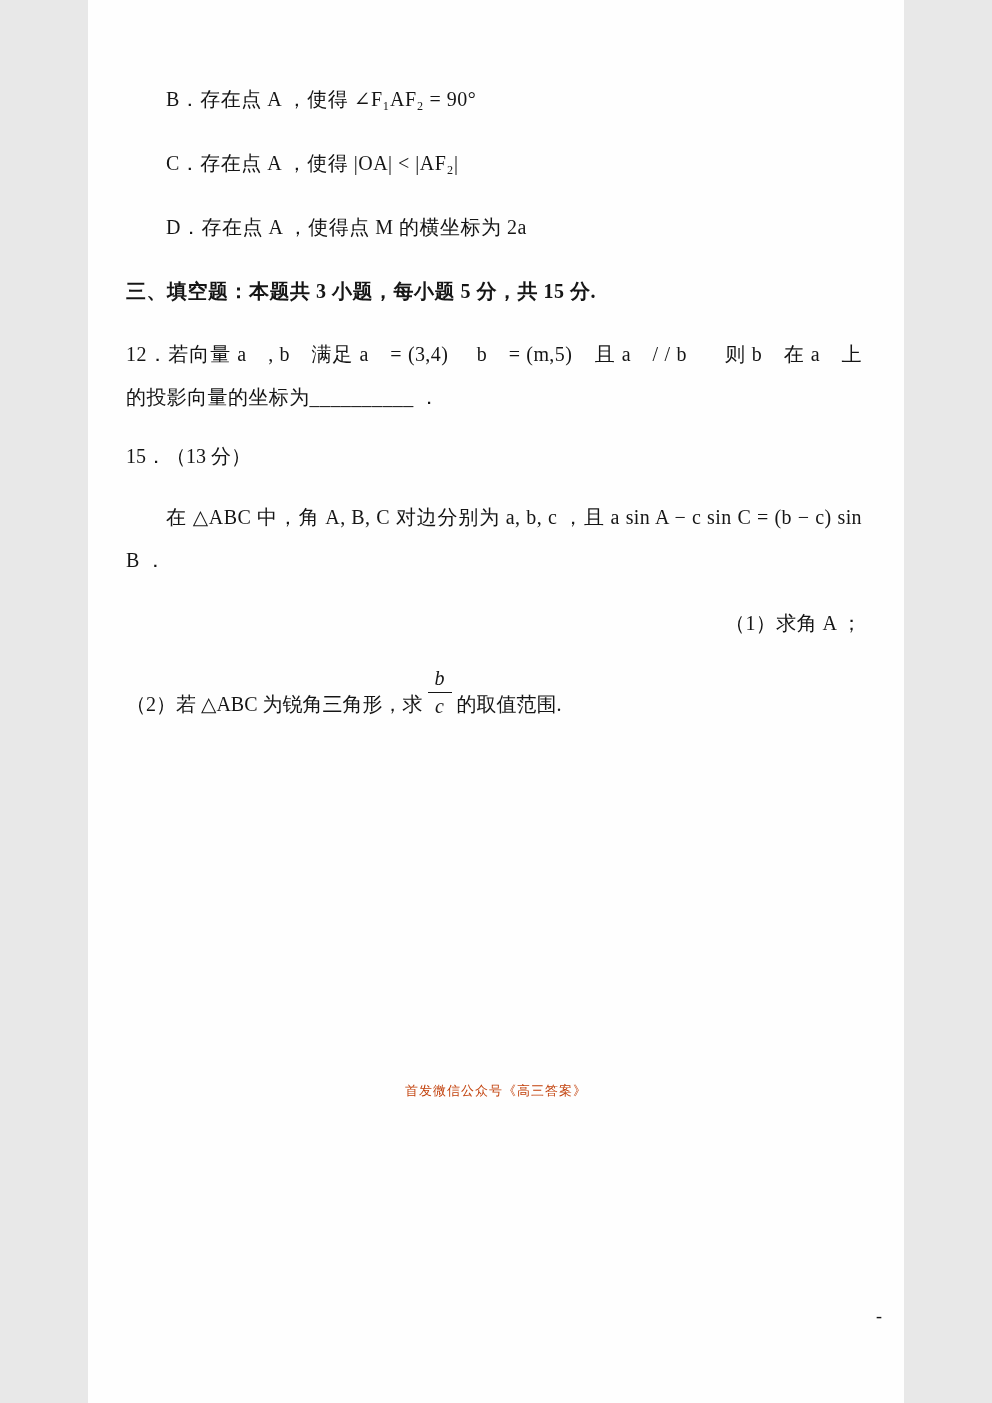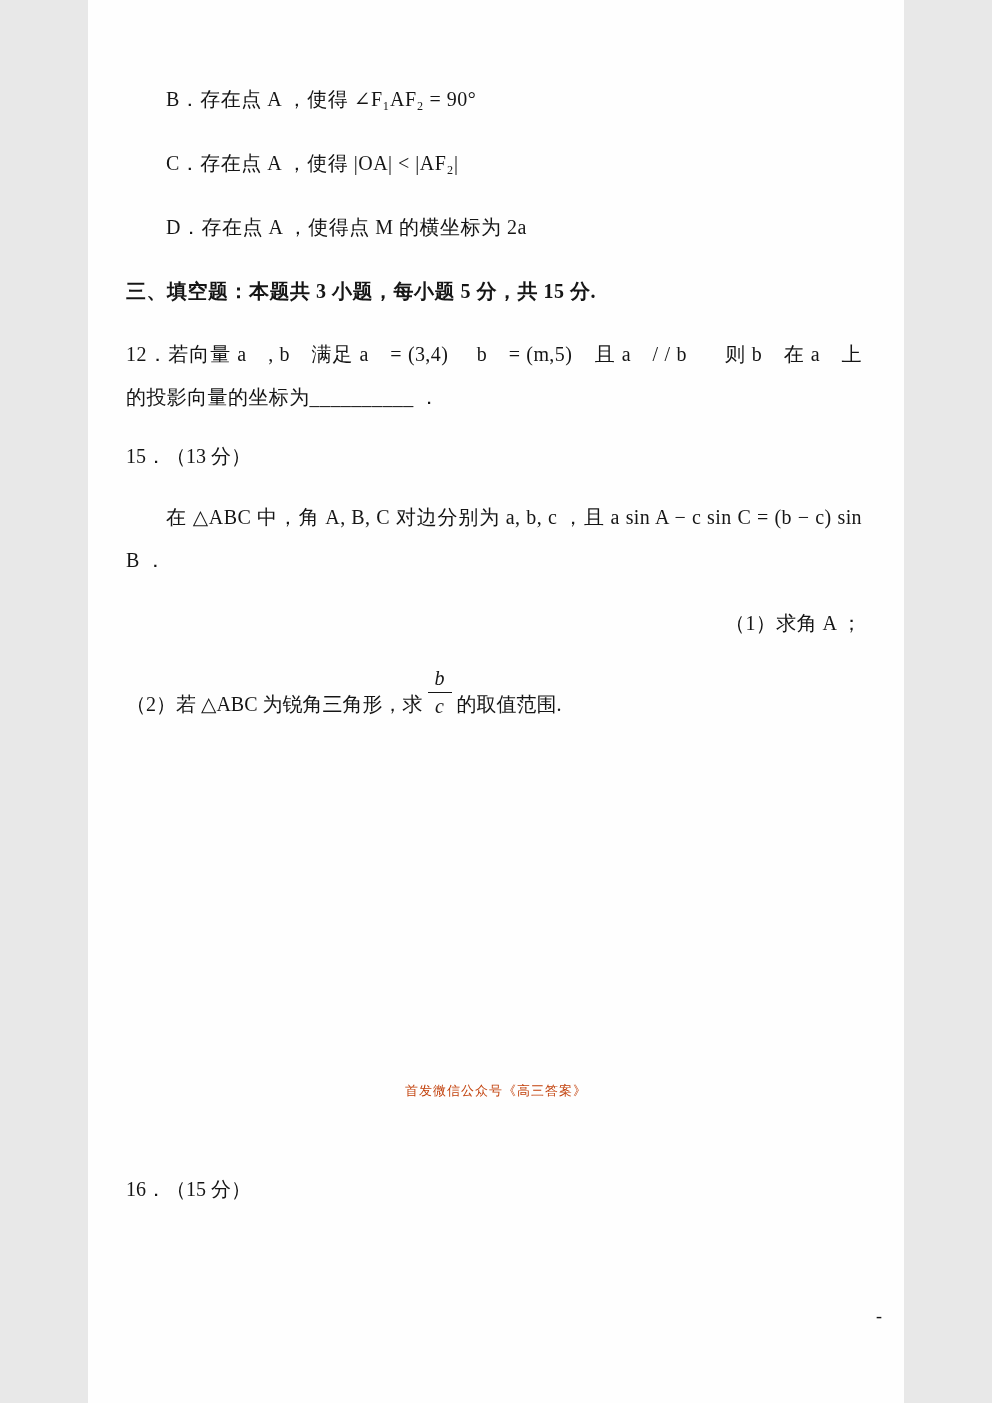--- a/index.html
+++ b/index.html
@@ -119,18 +119,17 @@
     <span class="frac">
       <span class="num">b</span>
       <span class="den">c</span>
     </span>
     <span>的取值范围.</span>
   </div>
 
   <div class="watermark" style="color: #c2410c;">首发微信公众号《高三答案》</div>
 
   <div class="block-q16">
-    <p class="q-number">16．（15 分）</p>
   </div>
 
   <div class="page-dash">-</div>
 
 </div>
 
 </body></html>

